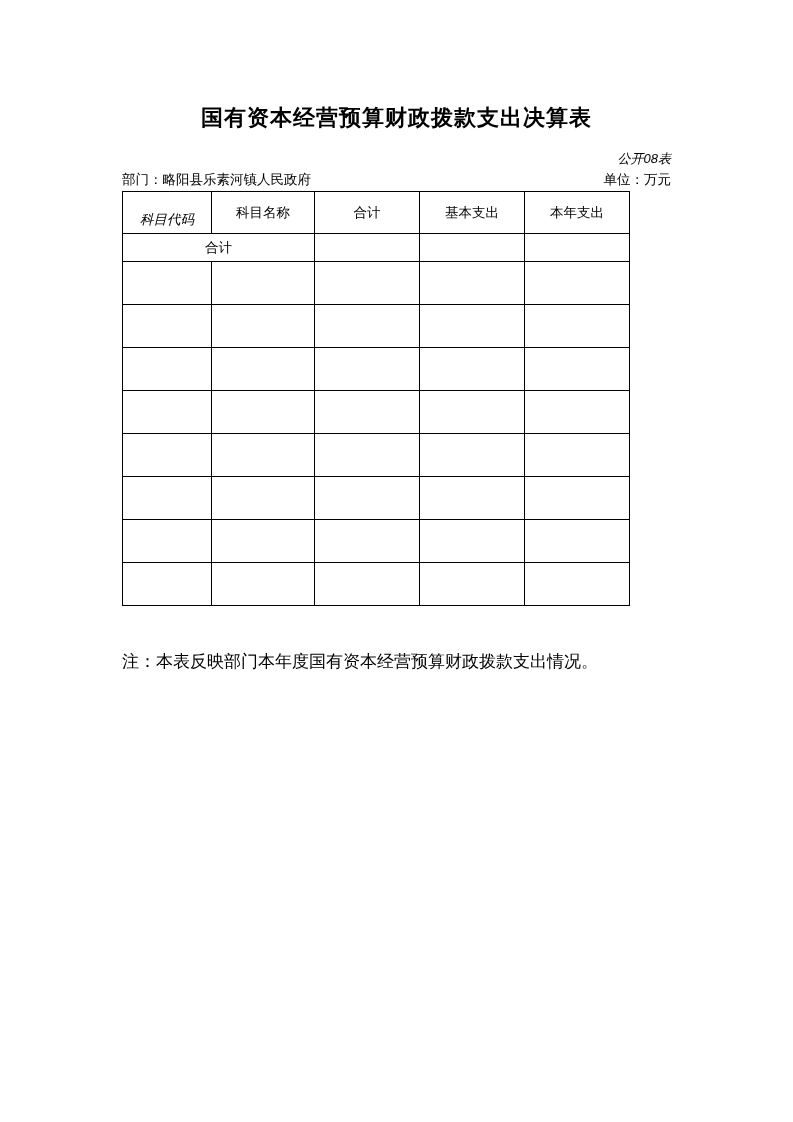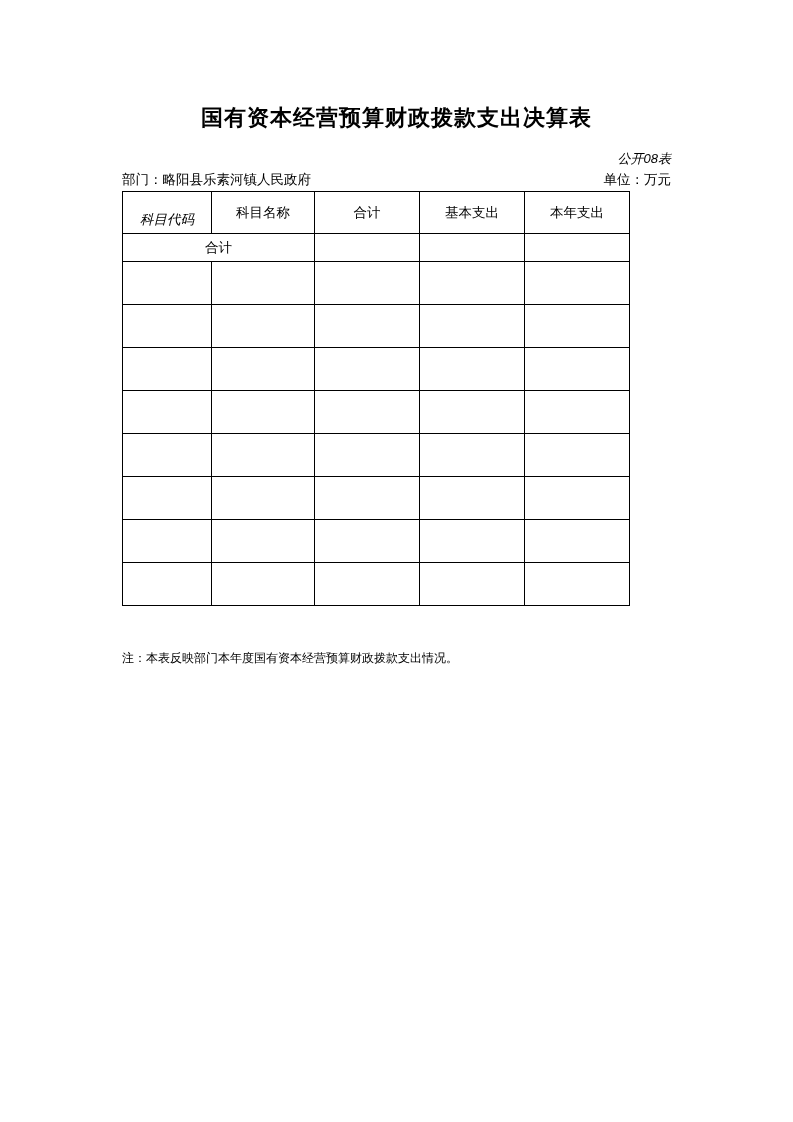--- a/index.html
+++ b/index.html
@@ -84,21 +84,21 @@
     font-style: italic;
   }
   .code-cell .code-label {
     display: block;
     padding-top: 14px;
   }
   .note {
     position: absolute;
     left: 122px;
     top: 642px;
-    font-size: 12px;
+    font-size: 17px;
   }
 </style>
 </head>
 <body>
 
 <div class="page">
 
   <div class="title">国有资本经营预算财政拨款支出决算表</div>
 
   <div class="form-code">公开08表</div>

